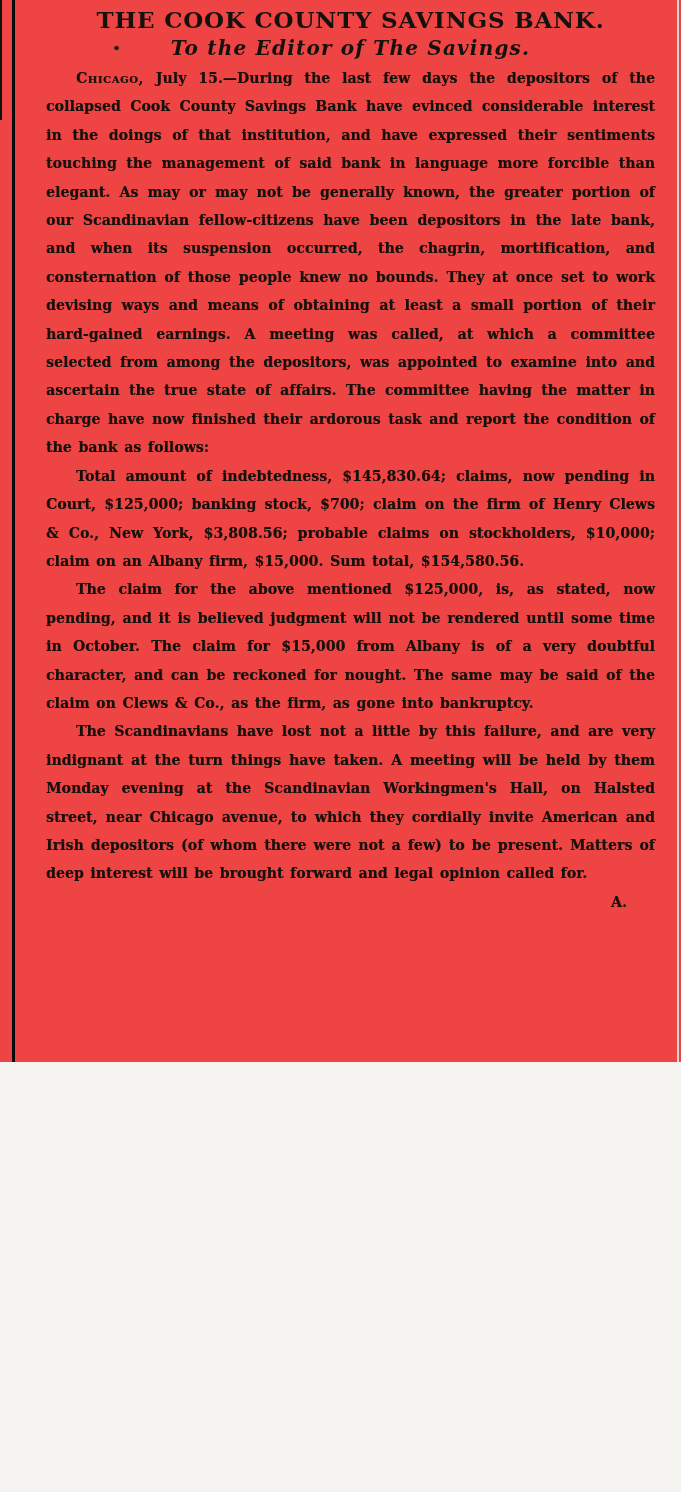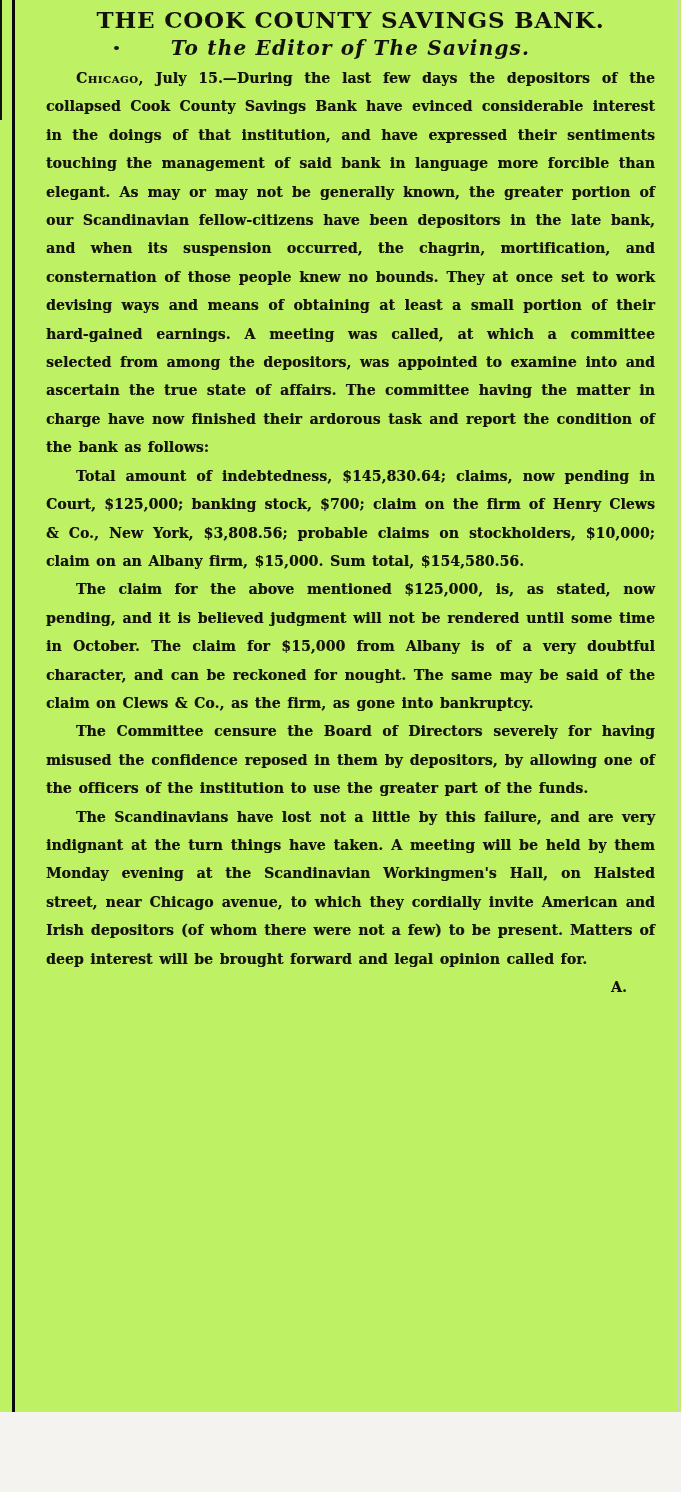--- a/index.html
+++ b/index.html
@@ -3,22 +3,22 @@
 <meta charset="utf-8">
 <style>
   html, body {
     margin: 0;
     padding: 0;
     background: #f4f3ef;
   }
   .page {
     position: relative;
     width: 681px;
-    height: 1412px;
-    background: #bef264;
+    height: 1062px;
+    background: #ef4444;
     overflow: hidden;
     font-family: "DejaVu Serif", "Liberation Serif", serif;
     color: #15120e;
   }
   
   .rule-left {
     position: absolute;
     left: 12px; top: 0; bottom: 0;
     width: 3px;
     background: #0a0a0a;
@@ -108,21 +108,20 @@
       <span class="byline-dot"></span>
       <h2 class="byline">To the Editor of The Savings.</h2>
     </div>
 
     <p class="para first"><span class="dateline">Chicago,</span><span> July 15.—During the last few days the depositors of the collapsed Cook County Savings Bank have evinced considerable interest in the doings of that institution, and have expressed their sentiments touching the management of said bank in language more forcible than elegant. As may or may not be generally known, the greater portion of our Scandinavian fellow-citizens have been depositors in the late bank, and when its suspension occurred, the chagrin, mortification, and consternation of those people knew no bounds. They at once set to work devising ways and means of obtaining at least a small portion of their hard-gained earnings. A meeting was called, at which a committee selected from among the depositors, was appointed to examine into and ascertain the true state of affairs. The committee having the matter in charge have now finished their ardorous task and report the condition of the bank as follows:</span></p>
 
     <p class="para">Total amount of indebtedness, $145,830.64; claims, now pending in Court, $125,000; banking stock, $700; claim on the firm of Henry Clews &amp; Co., New York, $3,808.56; probable claims on stockholders, $10,000; claim on an Albany firm, $15,000. Sum total, $154,580.56.</p>
 
     <p class="para">The claim for the above mentioned $125,000, is, as stated, now pending, and it is believed judgment will not be rendered until some time in October. The claim for $15,000 from Albany is of a very doubtful character, and can be reckoned for nought. The same may be said of the claim on Clews &amp; Co., as the firm, as gone into bankruptcy.</p>
 
-    <p class="para">The Committee censure the Board of Directors severely for having misused the confidence reposed in them by depositors, by allowing one of the officers of the institution to use the greater part of the funds.</p>
 
     <p class="para last"><span>The Scandinavians have lost not a little by this failure, and are very indignant at the turn things have taken. A meeting will be held by them Monday evening at the Scandinavian Workingmen's Hall, on Halsted street, near Chicago avenue, to which they cordially invite American and Irish depositors (of whom there were not a few) to be present. Matters of deep interest will be brought forward and legal opinion called for.</span><span class="signature">A.</span></p>
 
     <div class="divider-wrap">
       
     </div>
   </div>
 </div>
 
 </body></html>

